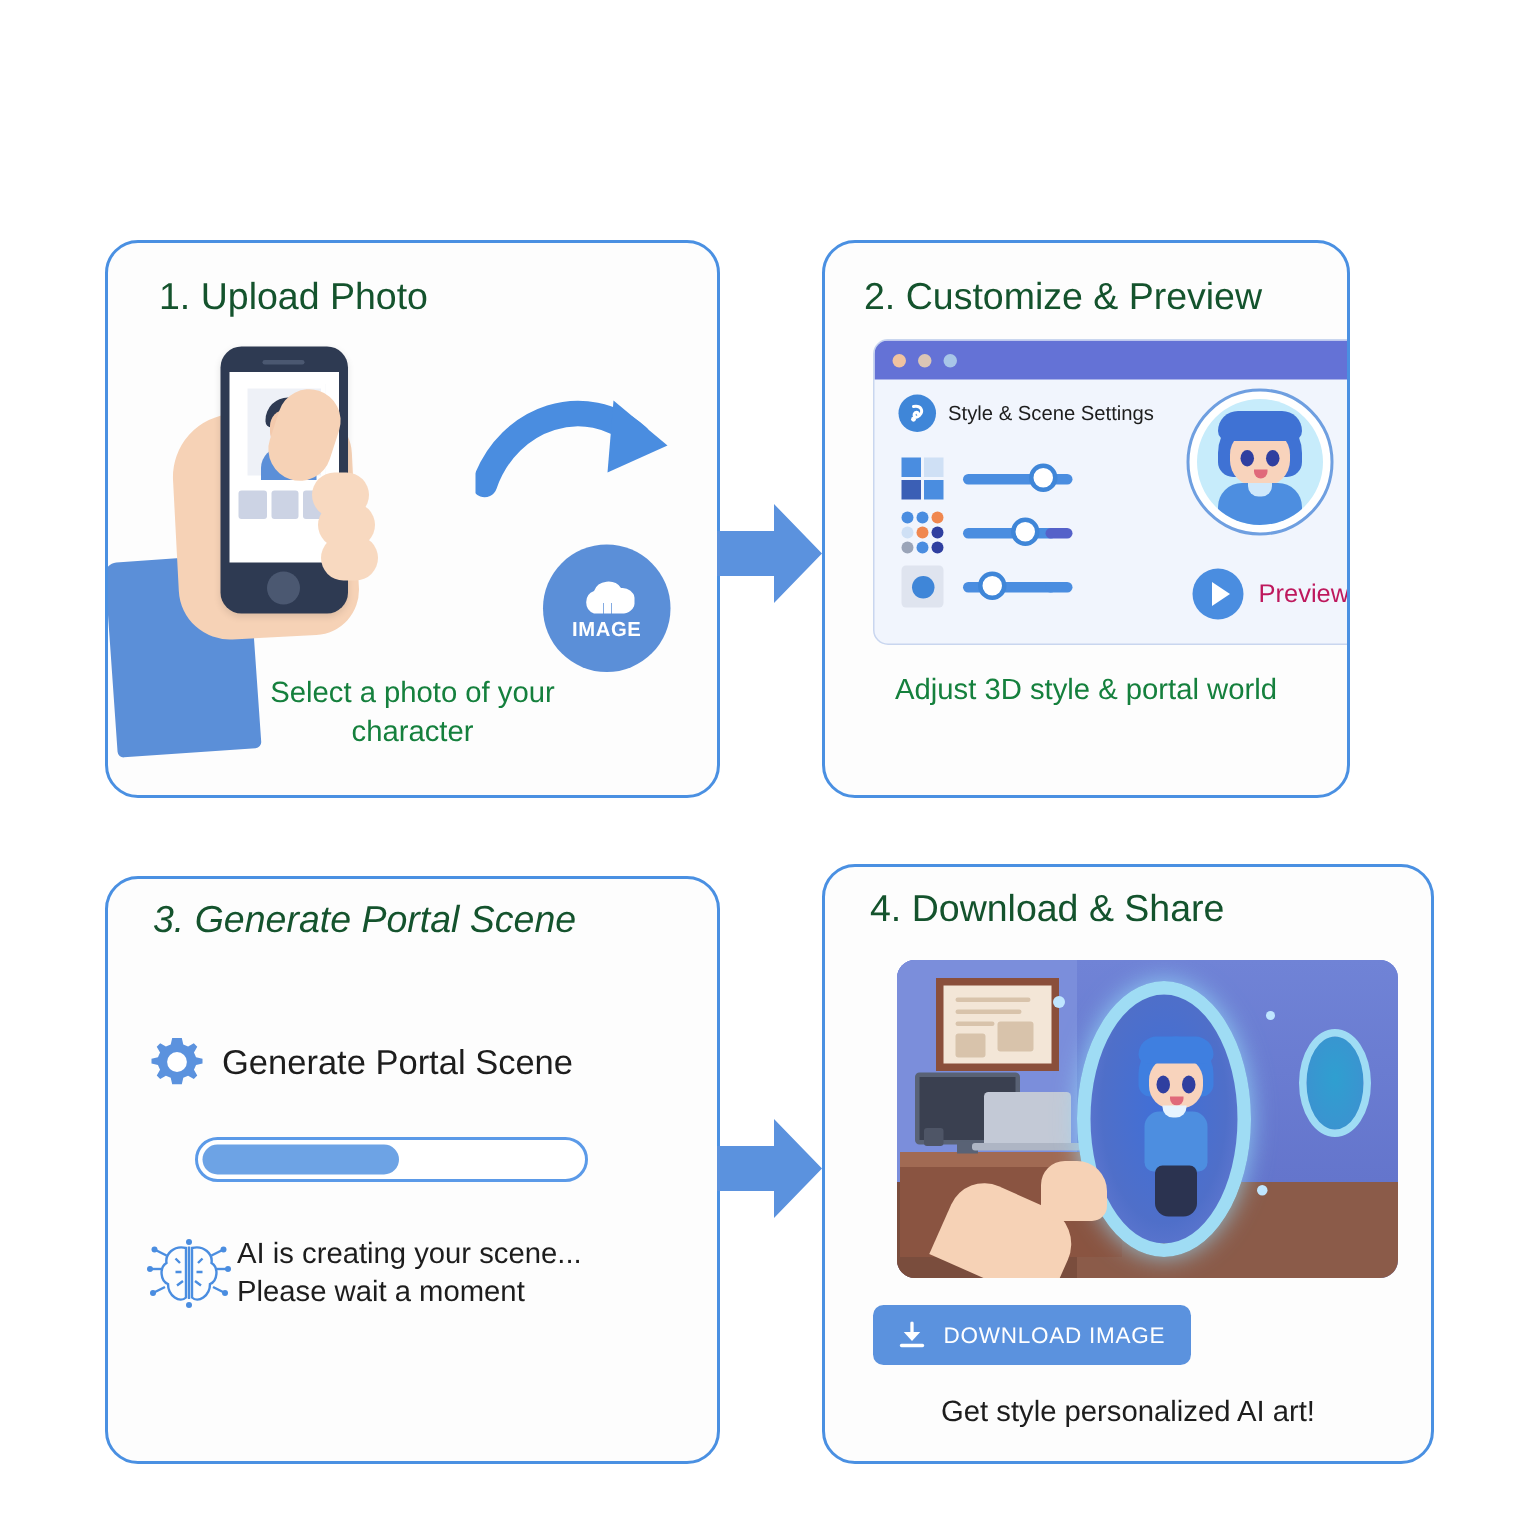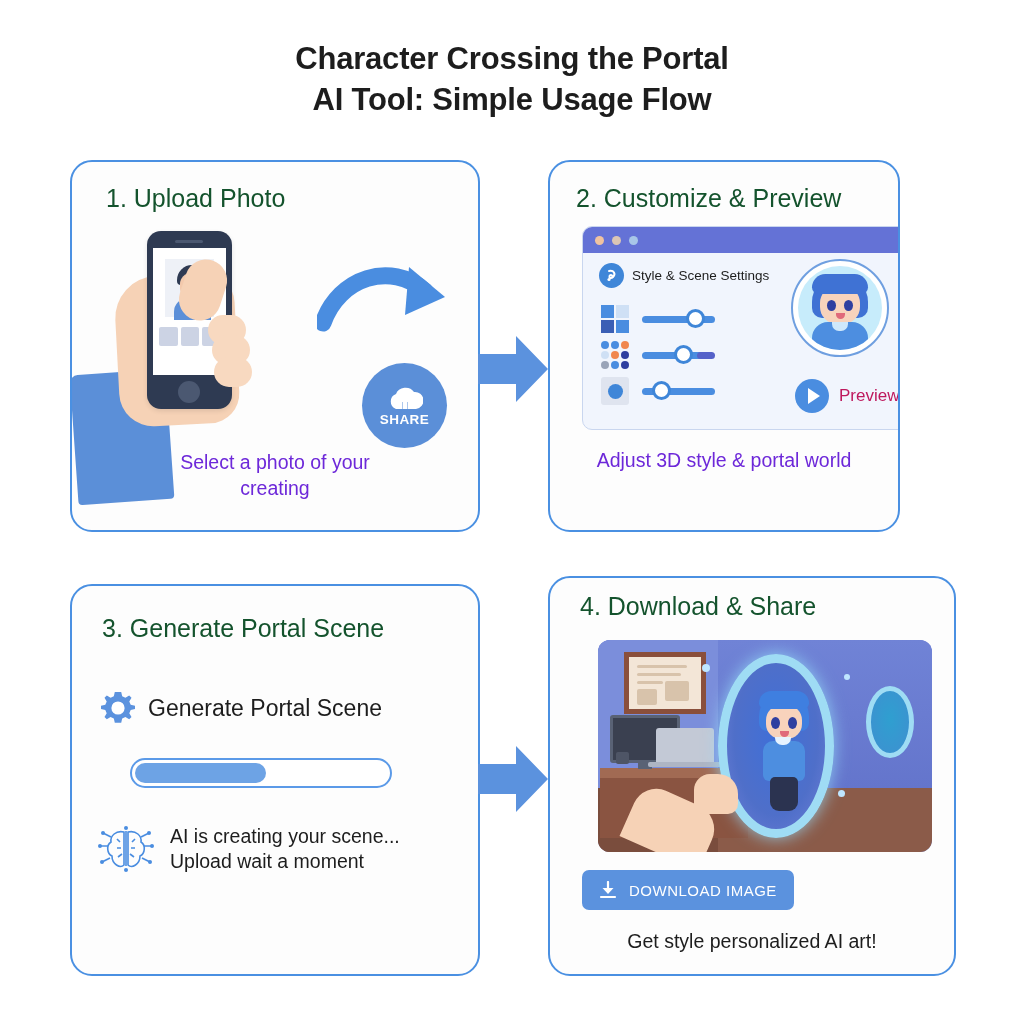--- a/index.html
+++ b/index.html
@@ -36,27 +36,27 @@
   #card3{left:70px;top:584px;width:410px;height:392px;}
   #card4{left:548px;top:576px;width:408px;height:400px;}
 
   .card-title{
     position:absolute;
     font-size:25px;font-weight:500;color:#14532d;
     white-space:nowrap;
   }
   #t1{left:34px;top:22px;}
   #t2{left:26px;top:22px;}
-  #t3{left:30px;top:28px;}
+  #t3{left:30px;top:13px;font-style:italic;}
   #t4{left:30px;top:14px;}
 
   .caption{
     position:absolute;
     text-align:center;
-    font-size:19.5px;color:#6d28d9;line-height:1.33;
+    font-size:19.5px;color:#15803d;line-height:1.33;
   }
 
   
   .conn-arrow{position:absolute;}
 
   
   .art1{position:absolute;left:0;top:55px;width:410px;height:250px;}
   .sleeve{
     position:absolute;left:2px;top:155px;width:96px;height:130px;
     background:#5b8fd8;border-radius:8px 10px 4px 4px;
@@ -160,21 +160,21 @@
 
   
   .gen-row{position:absolute;left:28px;top:104px;display:flex;align-items:center;gap:12px;}
   .gen-label{font-size:23px;color:#1d1d1d;}
   .progress-outer{
     position:absolute;left:58px;top:172px;width:262px;height:30px;
     border:2px solid #5b9ae8;border-radius:16px;box-sizing:border-box;background:#ffffff;
     padding:3px;
   }
   .progress-fill{height:100%;border-radius:12px;background:#6da3e5;}
-  .ai-row{position:absolute;left:26px;top:238px;display:flex;align-items:flex-start;gap:16px;}
+  .ai-row{position:absolute;left:26px;top:238px;display:flex;align-items:flex-start;gap:4px;}
   .ai-text{font-size:19.5px;color:#1d1d1d;line-height:1.3;}
 
   
   .scene{
     position:absolute;left:48px;top:62px;width:334px;height:212px;
     border-radius:12px;overflow:hidden;background:#6b7fd4;
   }
   .wall{position:absolute;left:0;top:0;width:100%;height:70%;background:linear-gradient(180deg,#7083d6 0%,#6475cc 100%);}
   .wall-left{position:absolute;left:0;top:0;width:36%;height:70%;background:#7b8edb;}
   .floor{position:absolute;left:0;bottom:0;width:100%;height:30%;background:#8b5b49;}
@@ -220,24 +220,20 @@
     padding:11px 17px;font-size:15px;letter-spacing:0.5px;
     font-family:"Liberation Sans", sans-serif;cursor:pointer;
   }
   .cap4{position:absolute;left:0;top:352px;width:100%;text-align:center;font-size:19.5px;color:#1d1d1d;}
 </style>
 </head>
 <body>
 
 <div class="page">
 
-  <div class="title">
-    <span>Character Crossing the Portal</span>
-    <span>AI Tool: Simple Usage Flow</span>
-  </div>
 
   <div class="card" id="card1">
     <div class="card-title" id="t1">1. Upload Photo</div>
 
     <div class="art1">
       <div class="sleeve">
         <div class="sleeve-btn"></div>
       </div>
       <div class="palm"></div>
       <div class="phone">
@@ -270,27 +266,27 @@
         <polygon points="92,10 128,40 88,58" fill="#4a8de0"></polygon>
       </svg>
 
       <div class="upload-circle">
         <svg width="36" height="26" viewBox="0 0 36 26">
           <path d="M9,24 A8,8 0 0 1 9,9 A10,9 0 0 1 27,7 A7,7 0 0 1 29,24 Z" fill="#ffffff"></path>
           <rect x="15" y="14" width="6" height="11" fill="#5b8fd8"></rect>
           <polygon points="18,9 25,17 11,17" fill="#ffffff"></polygon>
           <rect x="15.5" y="15" width="5" height="9" fill="#ffffff"></rect>
         </svg>
-        <div class="upload-label">SHARE</div>
+        <div class="upload-label">IMAGE</div>
       </div>
     </div>
 
     <div class="caption" style="left:0;top:288px;width:100%;">
       <div>Select a photo of your</div>
-      <div>creating</div>
+      <div>character</div>
     </div>
   </div>
 
   <svg class="conn-arrow" style="left:478px;top:330px;" width="72" height="78" viewBox="0 0 72 78">
     <polygon points="0,24 38,24 38,6 70,39 38,72 38,54 0,54" fill="#5b92de"></polygon>
   </svg>
 
   <div class="card" id="card2">
     <div class="card-title" id="t2">2. Customize &amp; Preview</div>
 
@@ -412,21 +408,21 @@
             <circle cx="4" cy="38" r="2"></circle>
           <circle cx="51" cy="9" r="2"></circle>
             <circle cx="54" cy="22" r="2"></circle>
             <circle cx="52" cy="38" r="2"></circle>
           <circle cx="28" cy="4" r="2"></circle>
             <circle cx="28" cy="46" r="2"></circle>
         </g>
       </svg>
       <div class="ai-text">
         <div>AI is creating your scene...</div>
-        <div>Upload wait a moment</div>
+        <div>Please wait a moment</div>
       </div>
     </div>
   </div>
 
   <svg class="conn-arrow" style="left:478px;top:740px;" width="72" height="78" viewBox="0 0 72 78">
     <polygon points="0,24 38,24 38,6 70,39 38,72 38,54 0,54" fill="#5b92de"></polygon>
   </svg>
 
   <div class="card" id="card4">
     <div class="card-title" id="t4">4. Download &amp; Share</div>

